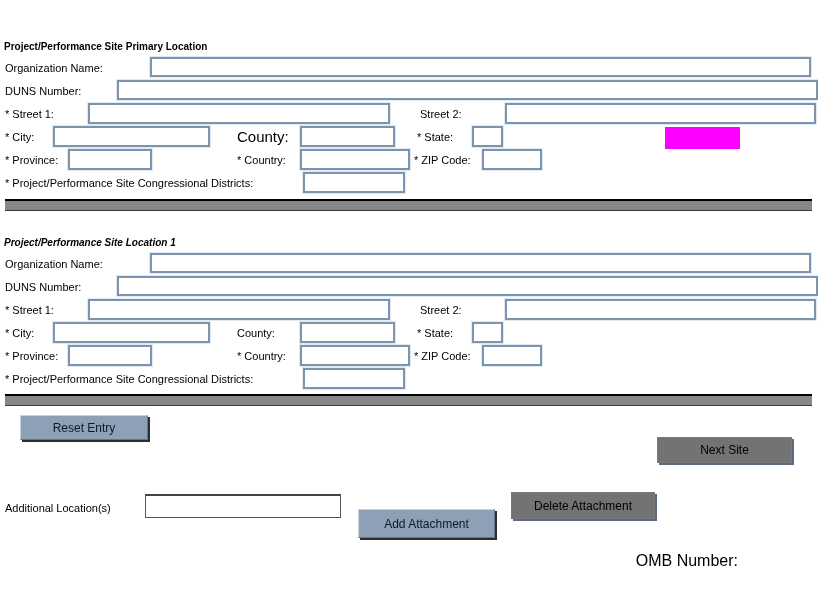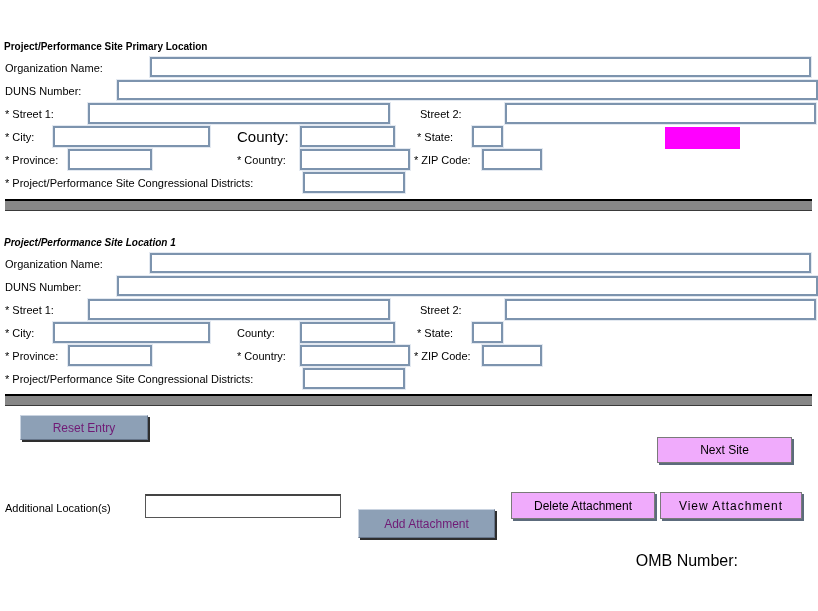--- a/index.html
+++ b/index.html
@@ -12,22 +12,22 @@
   .lbl-big{font-size:15px;white-space:nowrap;}
   .tin{box-sizing:border-box;background:#fff;border:2px solid #7d94ae;
        box-shadow:0 0 0 1px #e3e9f1;height:21px;padding:0 3px;font-size:11px;
        font-family:"Liberation Sans",sans-serif;}
   .bar{box-sizing:border-box;height:12px;background:#878787;
        border-top:2px solid #000;border-bottom:1px solid #3a3a3a;}
   .btn{box-sizing:border-box;font-family:"Liberation Sans",sans-serif;font-size:12px;
        cursor:pointer;padding:0;}
   .btn-blue{background:#8da0b6;border:1px solid #66758a;
        border-top-color:#c9d3e0;border-left-color:#c9d3e0;
-       box-shadow:2px 2px 0 #2e2e2e;color:#701a75;}
-  .btn-white{background:#f0abfc;border:1px solid #7a7a7a;
+       box-shadow:2px 2px 0 #2e2e2e;color:#0f172a;}
+  .btn-white{background:#737373;border:1px solid #7a7a7a;
        box-shadow:2px 2px 0 #5c6b7c;color:#000;}
   .highlight{background:#ff00ff;}
   .footer-txt{font-size:16px;text-align:right;line-height:21px;}
 </style>
 </head>
 <body>
 
 <div id="page">
 
 
@@ -98,19 +98,18 @@
 
   <button class="abs btn btn-blue" style="left:20px;top:415px;width:128px;height:25px;">Reset Entry</button>
 
   <button class="abs btn btn-white" style="left:657px;top:437px;width:135px;height:26px;">Next Site</button>
 
   <div class="abs lbl" style="left:5px;top:502px;">Additional Location(s)</div>
   <input class="abs" style="left: 145px; top: 494px; width: 196px; height: 24px; box-sizing: border-box; border-width: 2px 1px 1px; border-style: solid; border-color: rgb(68, 68, 68) rgb(85, 85, 85) rgb(85, 85, 85); border-image: initial; background: rgb(255, 255, 255); font-size: 11px; font-family: &quot;Liberation Sans&quot;, sans-serif; padding: 0px 3px;" type="text">
 
   <button class="abs btn btn-blue" style="left:358px;top:494px;width:137px;height:29px;margin-top:15px;">Add Attachment</button>
   <button class="abs btn btn-white" style="left:511px;top:492px;width:144px;height:27px;">Delete Attachment</button>
-  <button class="abs btn btn-white" style="left:660px;top:492px;width:142px;height:27px;letter-spacing:1px;">View Attachment</button>
 
   <div class="abs footer-txt" style="left:560px;top:550px;width:178px;">
     <div>OMB Number:</div>
   </div>
 
 </div>
 
 </body></html>

